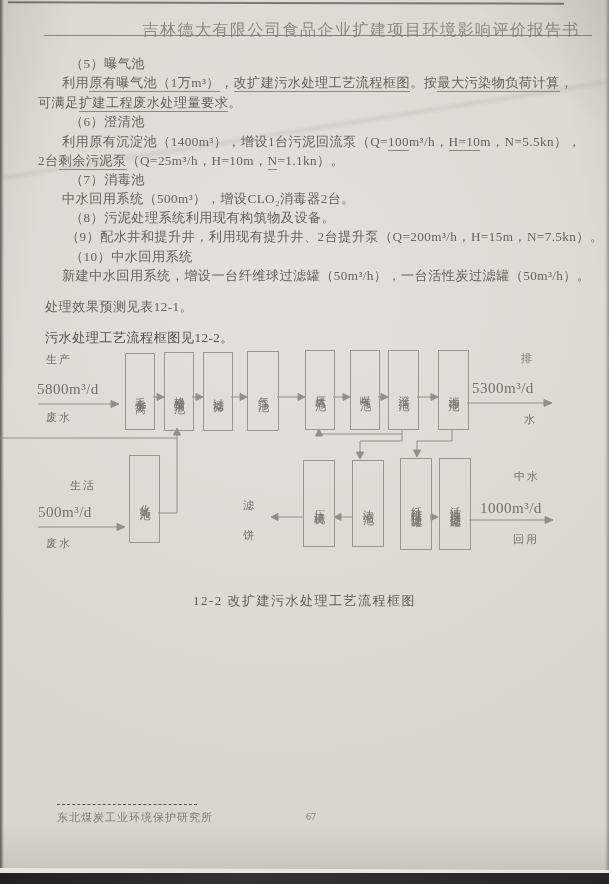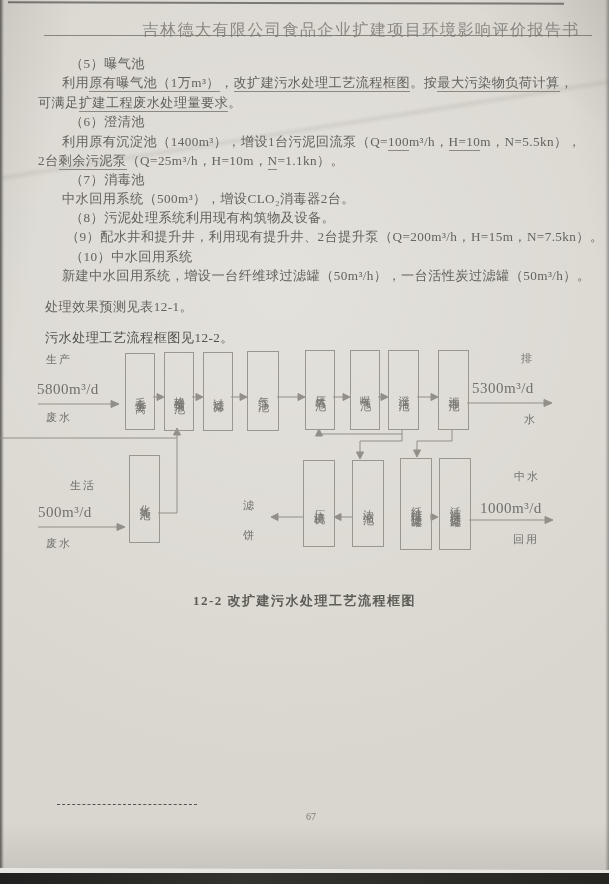--- a/index.html
+++ b/index.html
@@ -35,21 +35,21 @@
   .text-line .u{border-bottom:1px solid #8b8981;padding-bottom:1px;}
 
   
   .fc-svg{position:absolute;left:0;top:0;width:609px;height:884px;pointer-events:none;z-index:1;}
   .fbox{position:absolute;z-index:2;border:1px solid #9a978f;display:flex;align-items:center;justify-content:center;}
   .fbox span{writing-mode:vertical-rl;text-orientation:upright;font-size:11px;letter-spacing:2px;
     color:#77766f;line-height:1;}
   .flabel{position:absolute;z-index:3;color:#71706a;font-size:11px;letter-spacing:2px;white-space:nowrap;}
   .flabel.num{font-size:15px;letter-spacing:.5px;}
   .caption{position:absolute;top:592px;left:0;width:609px;text-align:center;
-    font-size:13px;font-weight:700;letter-spacing:1.5px;color:#5d5c55;}
+    font-size:13px;font-weight:400;letter-spacing:1.5px;color:#5d5c55;}
 
   
   .footer-rule{position:absolute;top:804px;left:57px;width:140px;border-top:1.5px dashed #55544e;}
   .footer-org{position:absolute;top:810px;left:57px;font-size:11px;color:#7b7a73;letter-spacing:1px;}
   .footer-page{position:absolute;top:811px;left:306px;font-size:10px;color:#7b7a73;}
 </style>
 </head>
 <body>
 
 <div class="page">
@@ -190,17 +190,18 @@
   <div class="flabel" style="left:514px;top:469px;">中水</div>
   <div class="flabel num" style="left:480px;top:500px;">1000m³/d</div>
   <div class="flabel" style="left:513px;top:532px;">回用</div>
 
   <div class="flabel" style="left:243px;top:498px;">滤</div>
   <div class="flabel" style="left:243px;top:528px;">饼</div>
 
   <div class="caption">12-2 改扩建污水处理工艺流程框图</div>
 
   <div class="footer-rule"></div>
+  <div class="footer-org">东北煤炭工业环境保护研究所</div>
   <div class="footer-page">67</div>
 
   <div class="edge-bottom-light"></div>
   <div class="edge-bottom-dark"></div>
 </div>
 
 </body></html>

